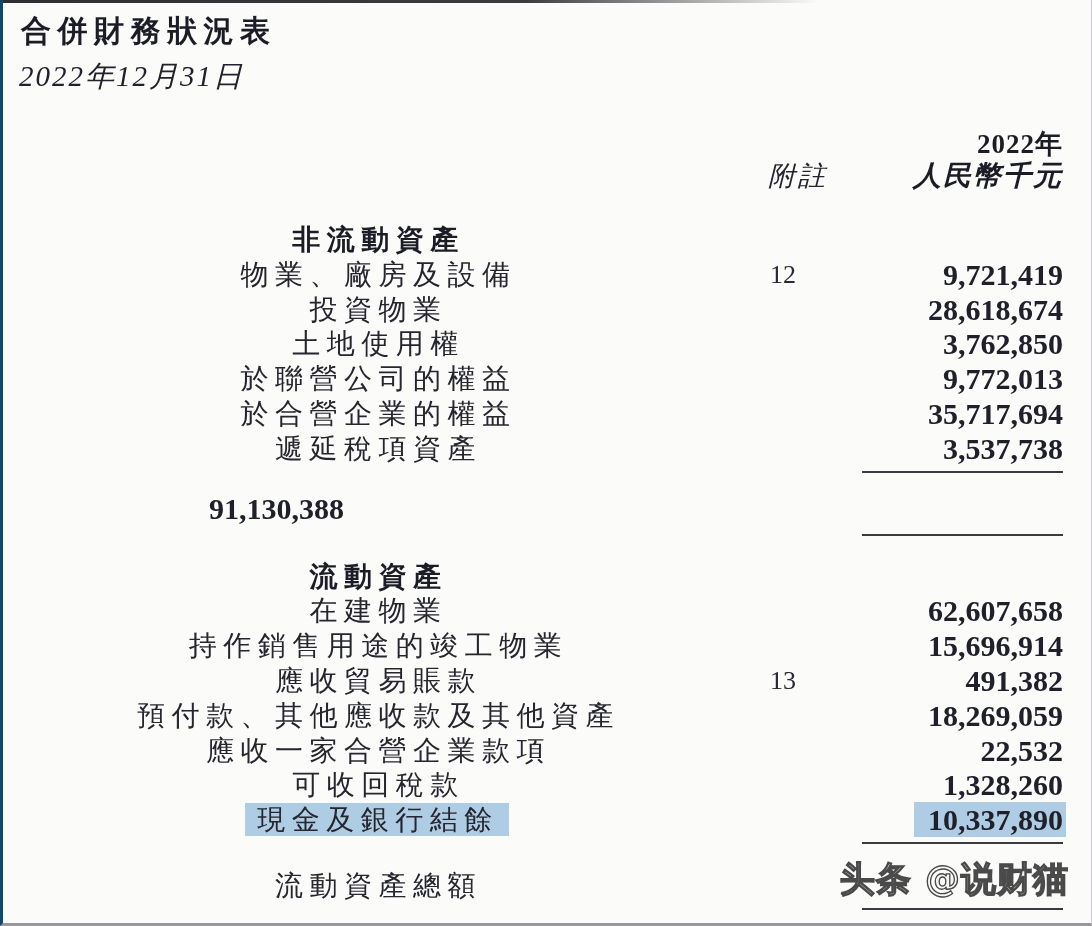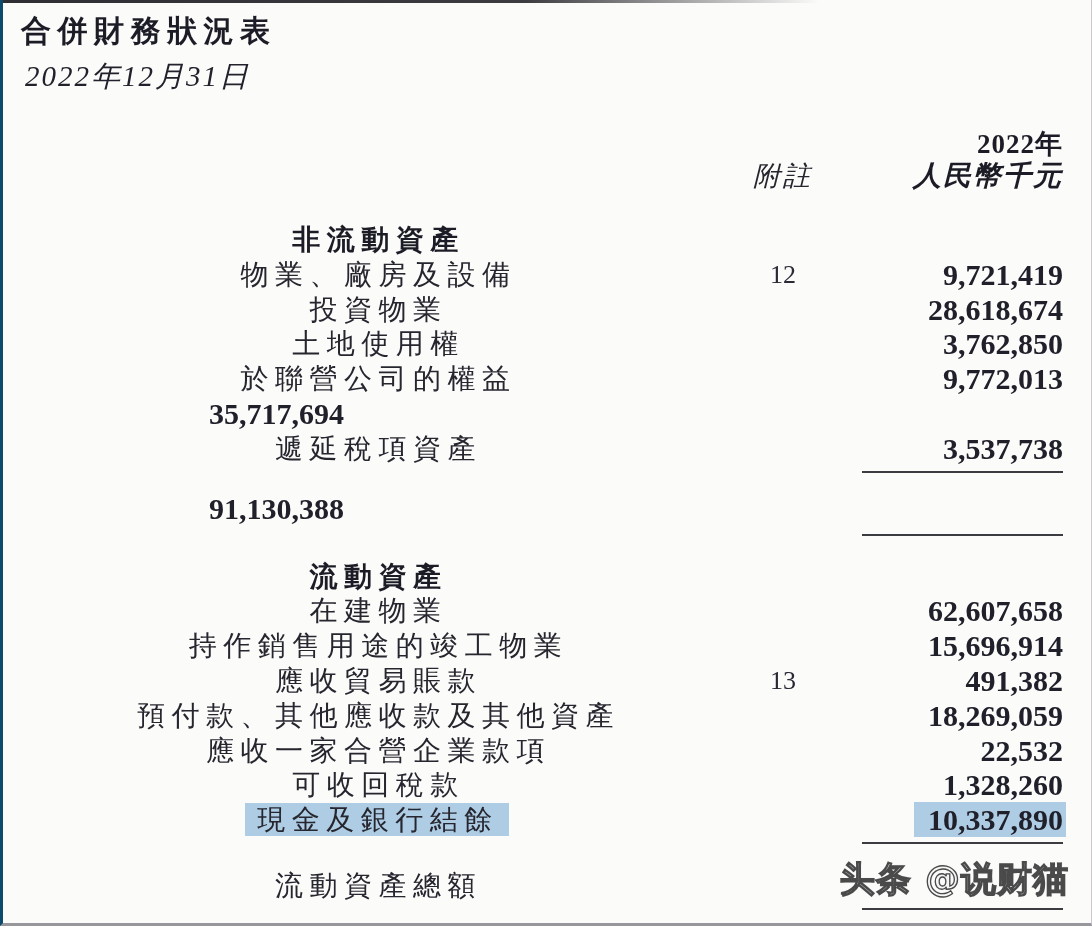--- a/index.html
+++ b/index.html
@@ -6,25 +6,25 @@
   .page{
     position:relative;width:1092px;height:926px;box-sizing:border-box;
     background:#fbfbfa;overflow:hidden;
     border-left:3px solid #0c4a6e;border-right:1px solid #cdc7cf;border-bottom:3px solid #97979c;
     padding:0 28px 0 16px;
     font-family:"Liberation Serif","DejaVu Serif",serif;color:#26262f;
   }
   .top-edge{position:absolute;top:0;left:0;width:100%;height:3px;
     background:linear-gradient(to right,#2f2f33 0%,#3c3c40 48%,rgba(60,60,64,0) 75%);}
   .title{margin:13px 0 0 2px;font-size:30px;font-weight:bold;letter-spacing:6.5px;line-height:36px;color:#1c1c26;}
-  .date{margin:9px 0 0 6px;font-size:29px;font-style:italic;letter-spacing:2px;line-height:36px;color:#22222c;}
+  .date{margin:9px 0 0 0;font-size:29px;font-style:italic;letter-spacing:2px;line-height:36px;color:#22222c;}
   .year-row{margin-top:35px;text-align:right;font-size:27px;font-weight:bold;line-height:30px;letter-spacing:1px;color:#1c1c26;}
   .units-row{display:flex;line-height:34px;}
   .units-row .spacer{flex:1;}
-  .note-h{width:90px;text-align:center;font-size:27px;font-style:italic;letter-spacing:3px;color:#26262f;}
+  .note-h{width:90px;text-align:right;font-size:27px;font-style:italic;letter-spacing:3px;color:#26262f;}
   .value-h{width:235px;text-align:right;font-size:28px;font-style:italic;font-weight:bold;letter-spacing:2px;color:#1c1c26;}
   .table-body{margin-top:30px;}
   .row{display:flex;height:34.8px;line-height:34.8px;}
   .cell-label{flex:1;font-size:28px;letter-spacing:6.5px;white-space:nowrap;text-align:center;}
   .cell-note{width:90px;text-align:center;font-size:26px;color:#2a2a36;font-family:Liberation Serif, serif;}
   .cell-value{width:235px;text-align:right;font-size:30px;font-weight:bold;color:#20202b;white-space:nowrap;}
   .section-header .cell-label{font-weight:bold;color:#1c1c26;}
   .row.section-header.s1{margin-top:24px;}
   .total-row{height:36px;line-height:36px;}
   .total-row.s0{margin-top:18px;}
@@ -75,20 +75,21 @@
         <div class="cell-label">土地使用權</div>
         <div class="cell-note"></div>
         <div class="cell-value">3,762,850</div>
       </div>
       <div class="row item s0">
         <div class="cell-label">於聯營公司的權益</div>
         <div class="cell-note"></div>
         <div class="cell-value">9,772,013</div>
       </div>
       <div class="row item s0">
+        <div class="cell-label">於合營企業的權益</div>
         <div class="cell-note"></div>
         <div class="cell-value">35,717,694</div>
       </div>
       <div class="row item s0">
         <div class="cell-label">遞延稅項資產</div>
         <div class="cell-note"></div>
         <div class="cell-value">3,537,738</div>
       </div>
       <div class="rule items s0"></div>
       <div class="row total-row s0">

